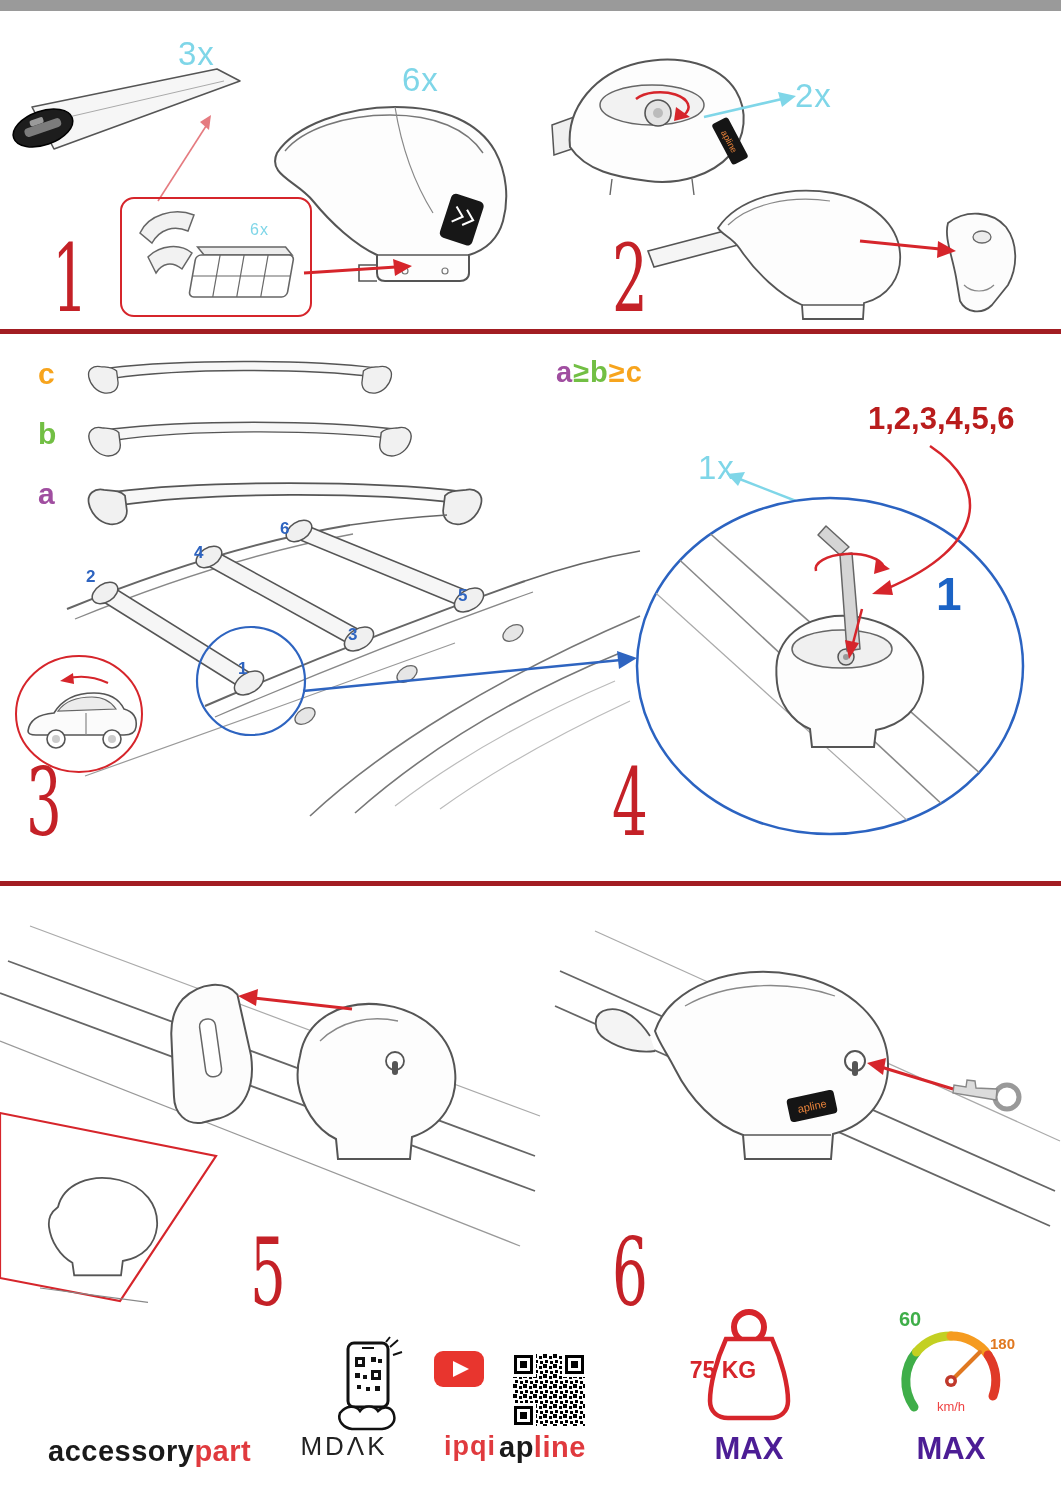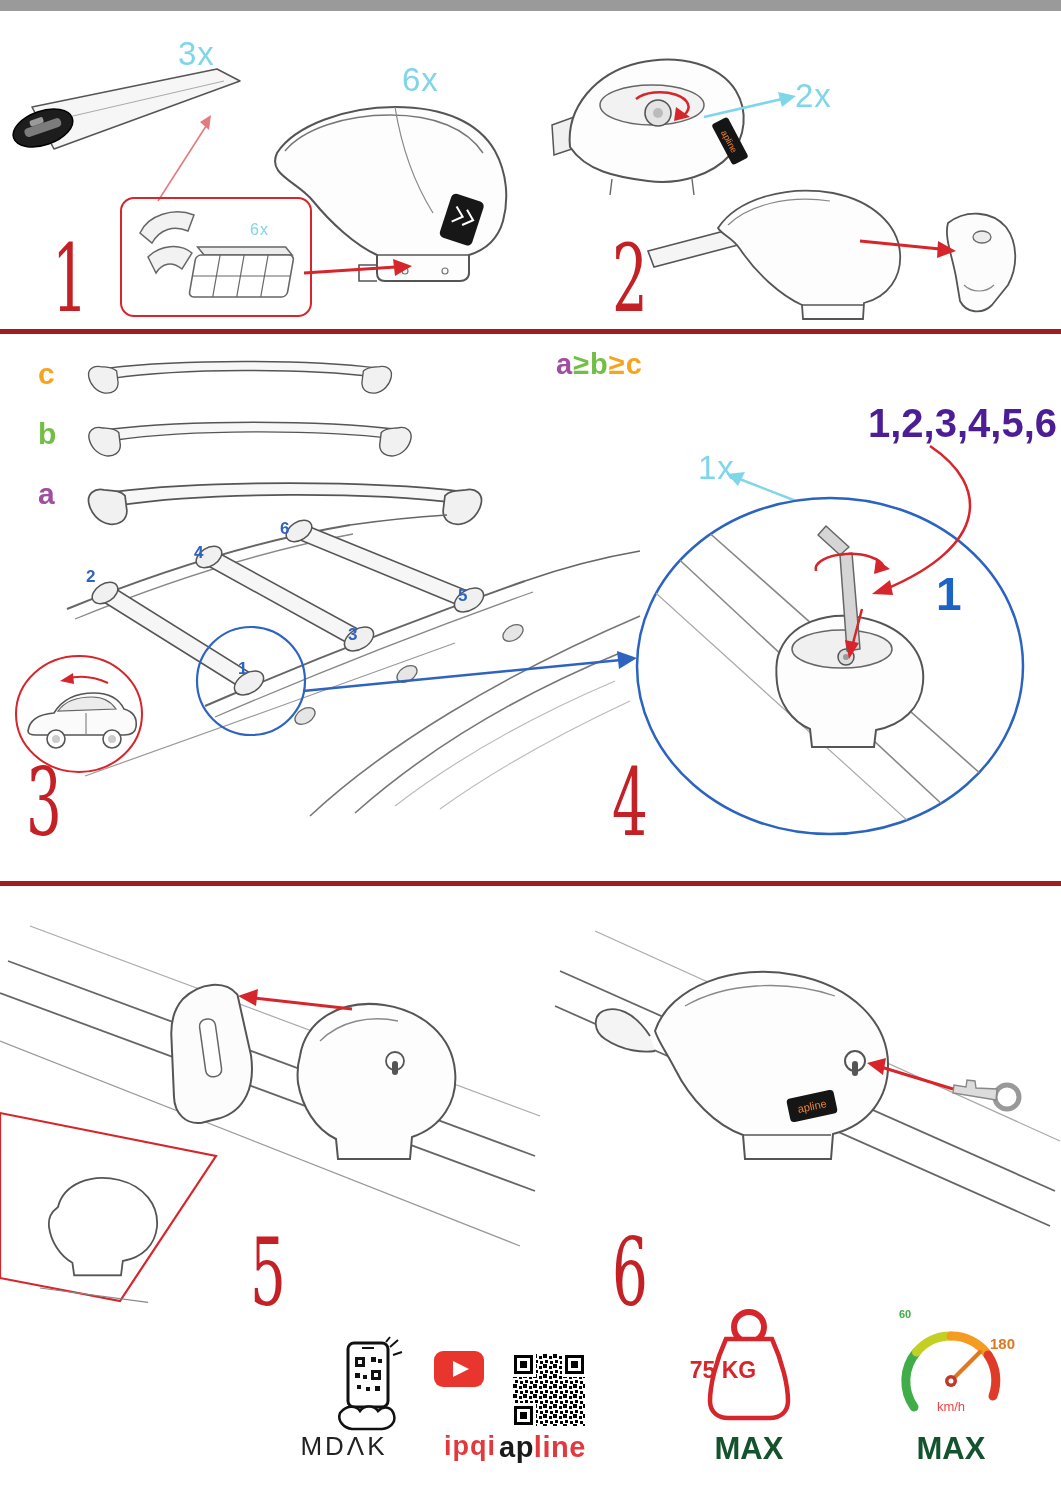--- a/index.html
+++ b/index.html
@@ -20,34 +20,34 @@
     line-height:0.85; transform:scaleX(.6); transform-origin:left top;
   }
   .letter { font-size:30px; font-weight:700; }
   .letter.c { color:var(--orange); }
   .letter.b { color:var(--green); }
   .letter.a { color:var(--purple); }
   .order { font-size:29px; font-weight:700; letter-spacing:1px; }
   .order .oa { color:var(--purple); }
   .order .og1, .order .ob { color:var(--green); }
   .order .og2, .order .oc { color:var(--orange); }
-  .seq { font-size:40px; font-weight:700; color:#4c1d95; }
+  .seq { font-size:31px; font-weight:700; color:#b91c1c; }
   .big-one { font-size:46px; font-weight:700; color:#1b63c5; }
   .posnum { font-size:17px; font-weight:700; color:var(--blue); }
   .divider { position:absolute; left:0; width:100%; height:5px; background:var(--divred); }
   .inset-box { border:2.5px solid var(--red); border-radius:14px; }
   .model { font-size:33px; font-weight:700; color:var(--navy); letter-spacing:1px; }
   .brandline { font-size:29px; font-weight:700; letter-spacing:.5px; color:#1a1a1a; }
   .brandline .r { color:var(--brandred); }
   .mdak { font-size:26px; font-weight:400; letter-spacing:3px; color:#222; text-align:center; }
   .ipqi { font-size:27px; font-weight:700; color:var(--brandred); letter-spacing:1px; }
   .ctr { text-align:center; }
   .kglabel { font-size:23px; font-weight:700; color:var(--red); }
-  .maxlabel { font-size:31px; font-weight:700; color:#14532d; }
-  .spd60 { font-size:11px; font-weight:700; color:#3fae49; }
+  .maxlabel { font-size:31px; font-weight:700; color:#4c1d95; }
+  .spd60 { font-size:20px; font-weight:700; color:#3fae49; }
   .spd120 { font-size:15px; font-weight:700; color:#e07820; }
   .kmh { font-size:13px; color:#ef4444; }
   svg { display:block; overflow:visible; }
   svg text { font-family:"Liberation Sans", sans-serif; }
 </style>
 </head>
 <body>
 
 <div class="sheet">
 
@@ -165,21 +165,21 @@
 
   <span class="abs letter a" style="left:38px; top:466px;">a</span>
   <svg class="abs" style="left:85px; top:456px;" width="400" height="61" viewBox="0 0 420 64">
     <path d="M30 26 C130 14 300 14 398 26 L394 38 C298 26 132 26 36 40 Z" fill="#f7f7f7" stroke="#555" stroke-width="1.8"></path>
     <path d="M20 24 C10 22 2 28 4 38 C6 48 14 58 26 60 C36 61 44 56 44 46 L42 30 C36 24 28 25 20 24 Z" fill="#f1f1f1" stroke="#555" stroke-width="1.8"></path>
     <g transform="translate(420,0) scale(-1,1)">
         <path d="M20 24 C10 22 2 28 4 38 C6 48 14 58 26 60 C36 61 44 56 44 46 L42 30 C36 24 28 25 20 24 Z" fill="#f1f1f1" stroke="#555" stroke-width="1.8"></path>
       </g>
   </svg>
 
-  <span class="abs order" style="left:556px; top:337px;text-align:right;"><span class="oa">a</span><span class="og1">≥</span><span class="ob">b</span><span class="og2">≥</span><span class="oc">c</span></span>
+  <span class="abs order" style="left:556px; top:345px;text-align:right;"><span class="oa">a</span><span class="og1">≥</span><span class="ob">b</span><span class="og2">≥</span><span class="oc">c</span></span>
 
   <span class="abs seq" style="left:868px; top:390px;">1,2,3,4,5,6</span>
   <span class="abs qty" style="left:698px; top:438px;">1x</span>
 
   <svg class="abs" style="left:725px; top:455px;" width="95" height="48" viewBox="0 0 95 48">
     <line x1="84" y1="40" x2="12" y2="12" stroke="#7fd6e8" stroke-width="2.5"></line>
     <polygon points="2,8 20,6 13,20" fill="#7fd6e8"></polygon>
   </svg>
 
   <svg class="abs" style="left:55px; top:500px;" width="585" height="305" viewBox="0 0 585 305">
@@ -317,20 +317,21 @@
       <text x="0" y="4" text-anchor="middle" font-size="11" fill="#e8833a">apline</text>
     </g>
     <circle cx="452" cy="196" r="12" fill="none" stroke="#999" stroke-width="5"></circle>
     <path d="M441 199 L398 192 L399 184 L411 186 L412 179 L420 180 L421 187 L442 188 Z" fill="#dcdcdc" stroke="#888" stroke-width="1.4"></path>
     <line x1="398" y1="188" x2="326" y2="166" stroke="#d6252b" stroke-width="3"></line>
     <polygon points="312,162 331,157 328,174" fill="#d6252b"></polygon>
   </svg>
 
   <span class="abs stepnum" style="left:612px; top:1222px;">6</span>
 
+  <span class="abs brandline" style="left:48px; top:1424px;"><span>accessory</span><span class="r">part</span></span>
 
   <svg class="abs" style="left:332px; top:1326px;" width="72" height="92" viewBox="0 0 72 92">
     <rect x="16" y="6" width="40" height="64" rx="6" fill="#fff" stroke="#111" stroke-width="3"></rect>
     <line x1="30" y1="11" x2="42" y2="11" stroke="#111" stroke-width="2"></line>
     <g fill="#111">
       <rect x="23" y="20" width="10" height="10"></rect>
         <rect x="26" y="23" width="4" height="4" fill="#fff"></rect>
       <rect x="39" y="20" width="5" height="5"></rect>
         <rect x="46" y="22" width="4" height="4"></rect>
       <rect x="23" y="36" width="5" height="5"></rect>

